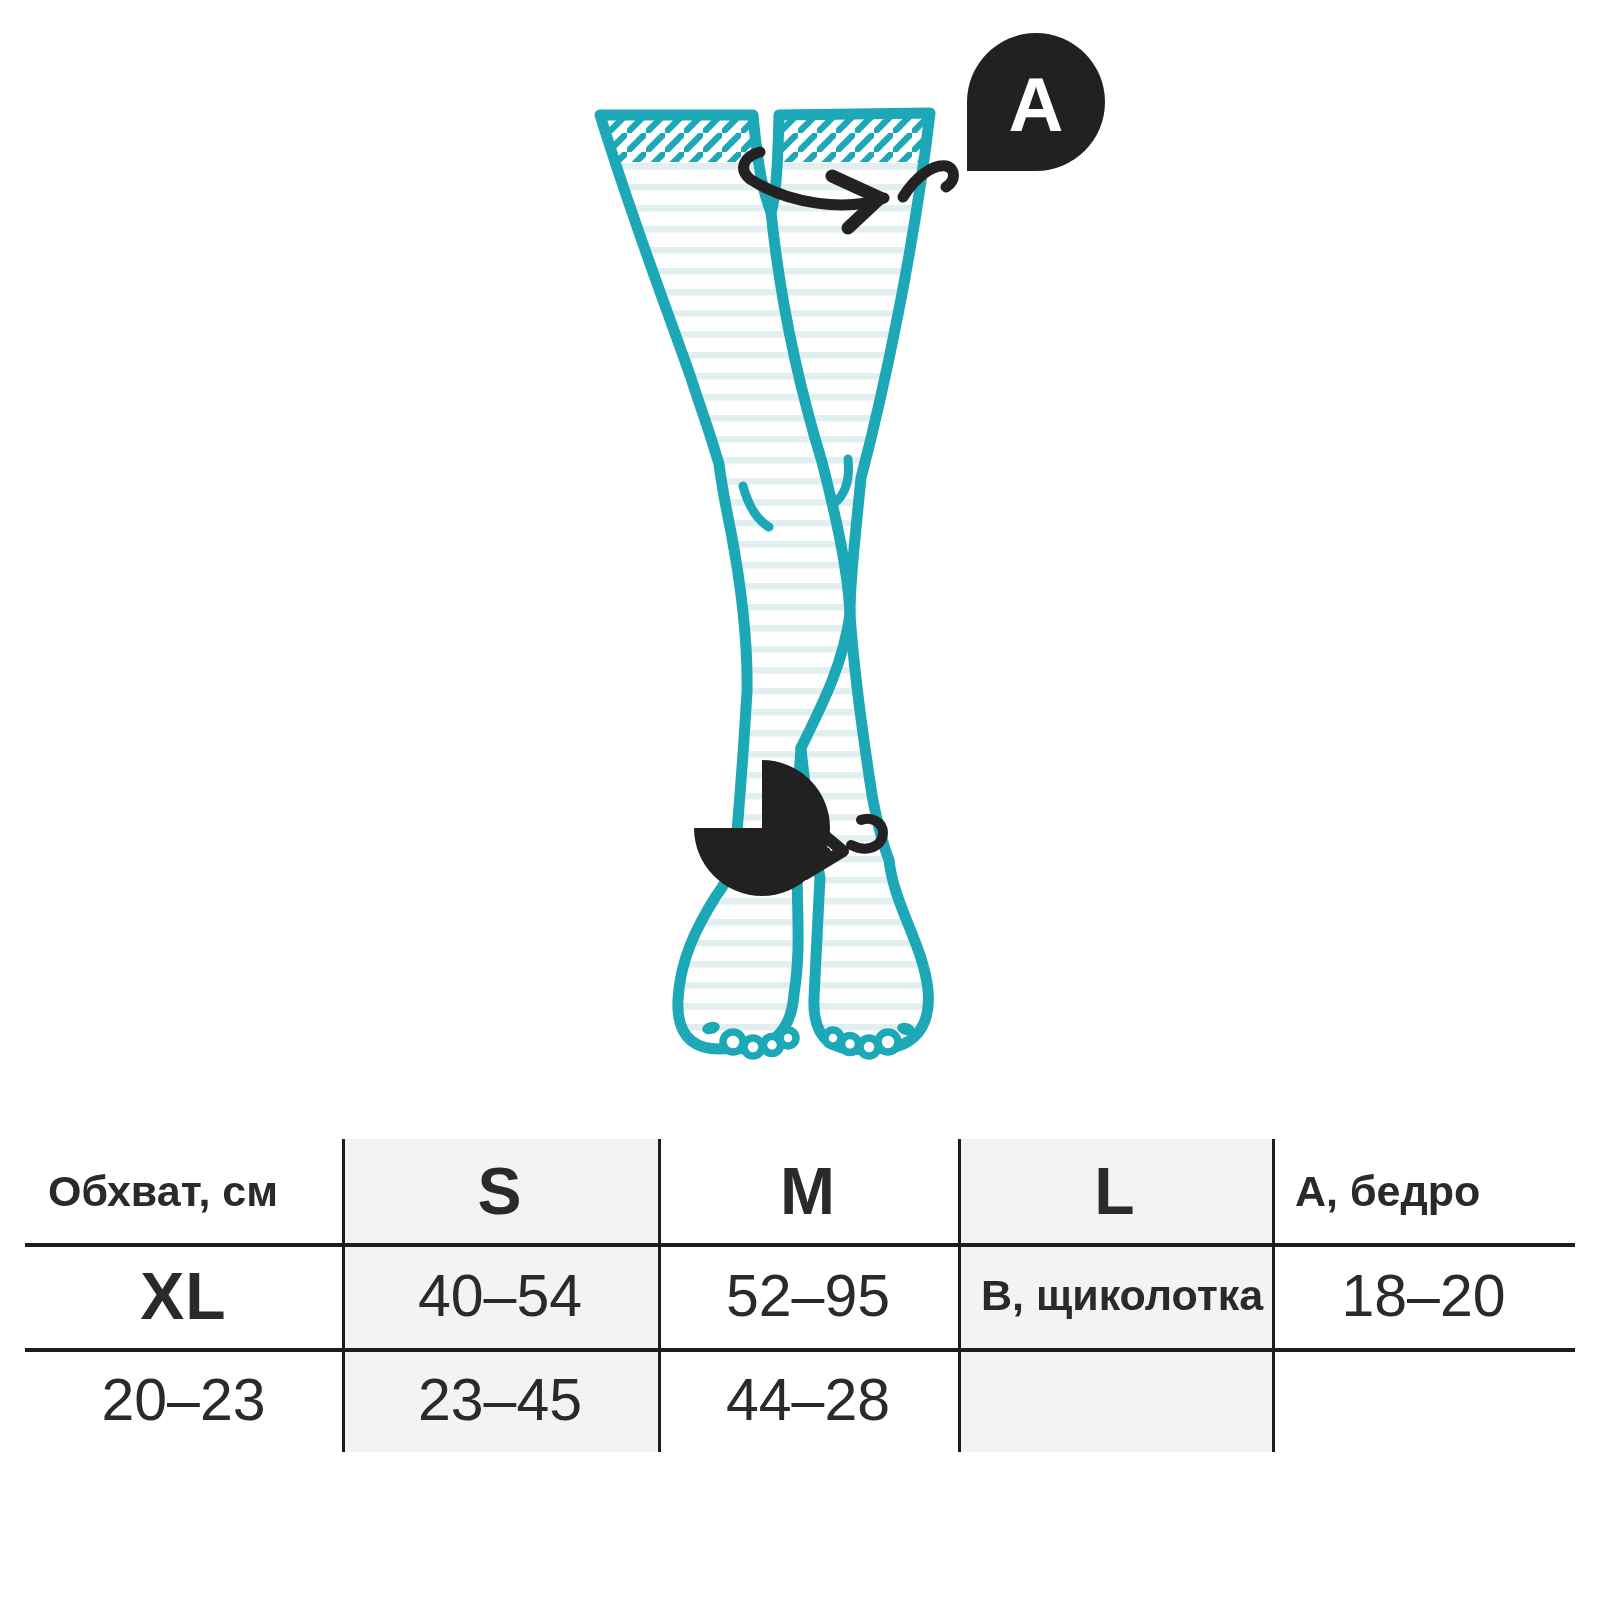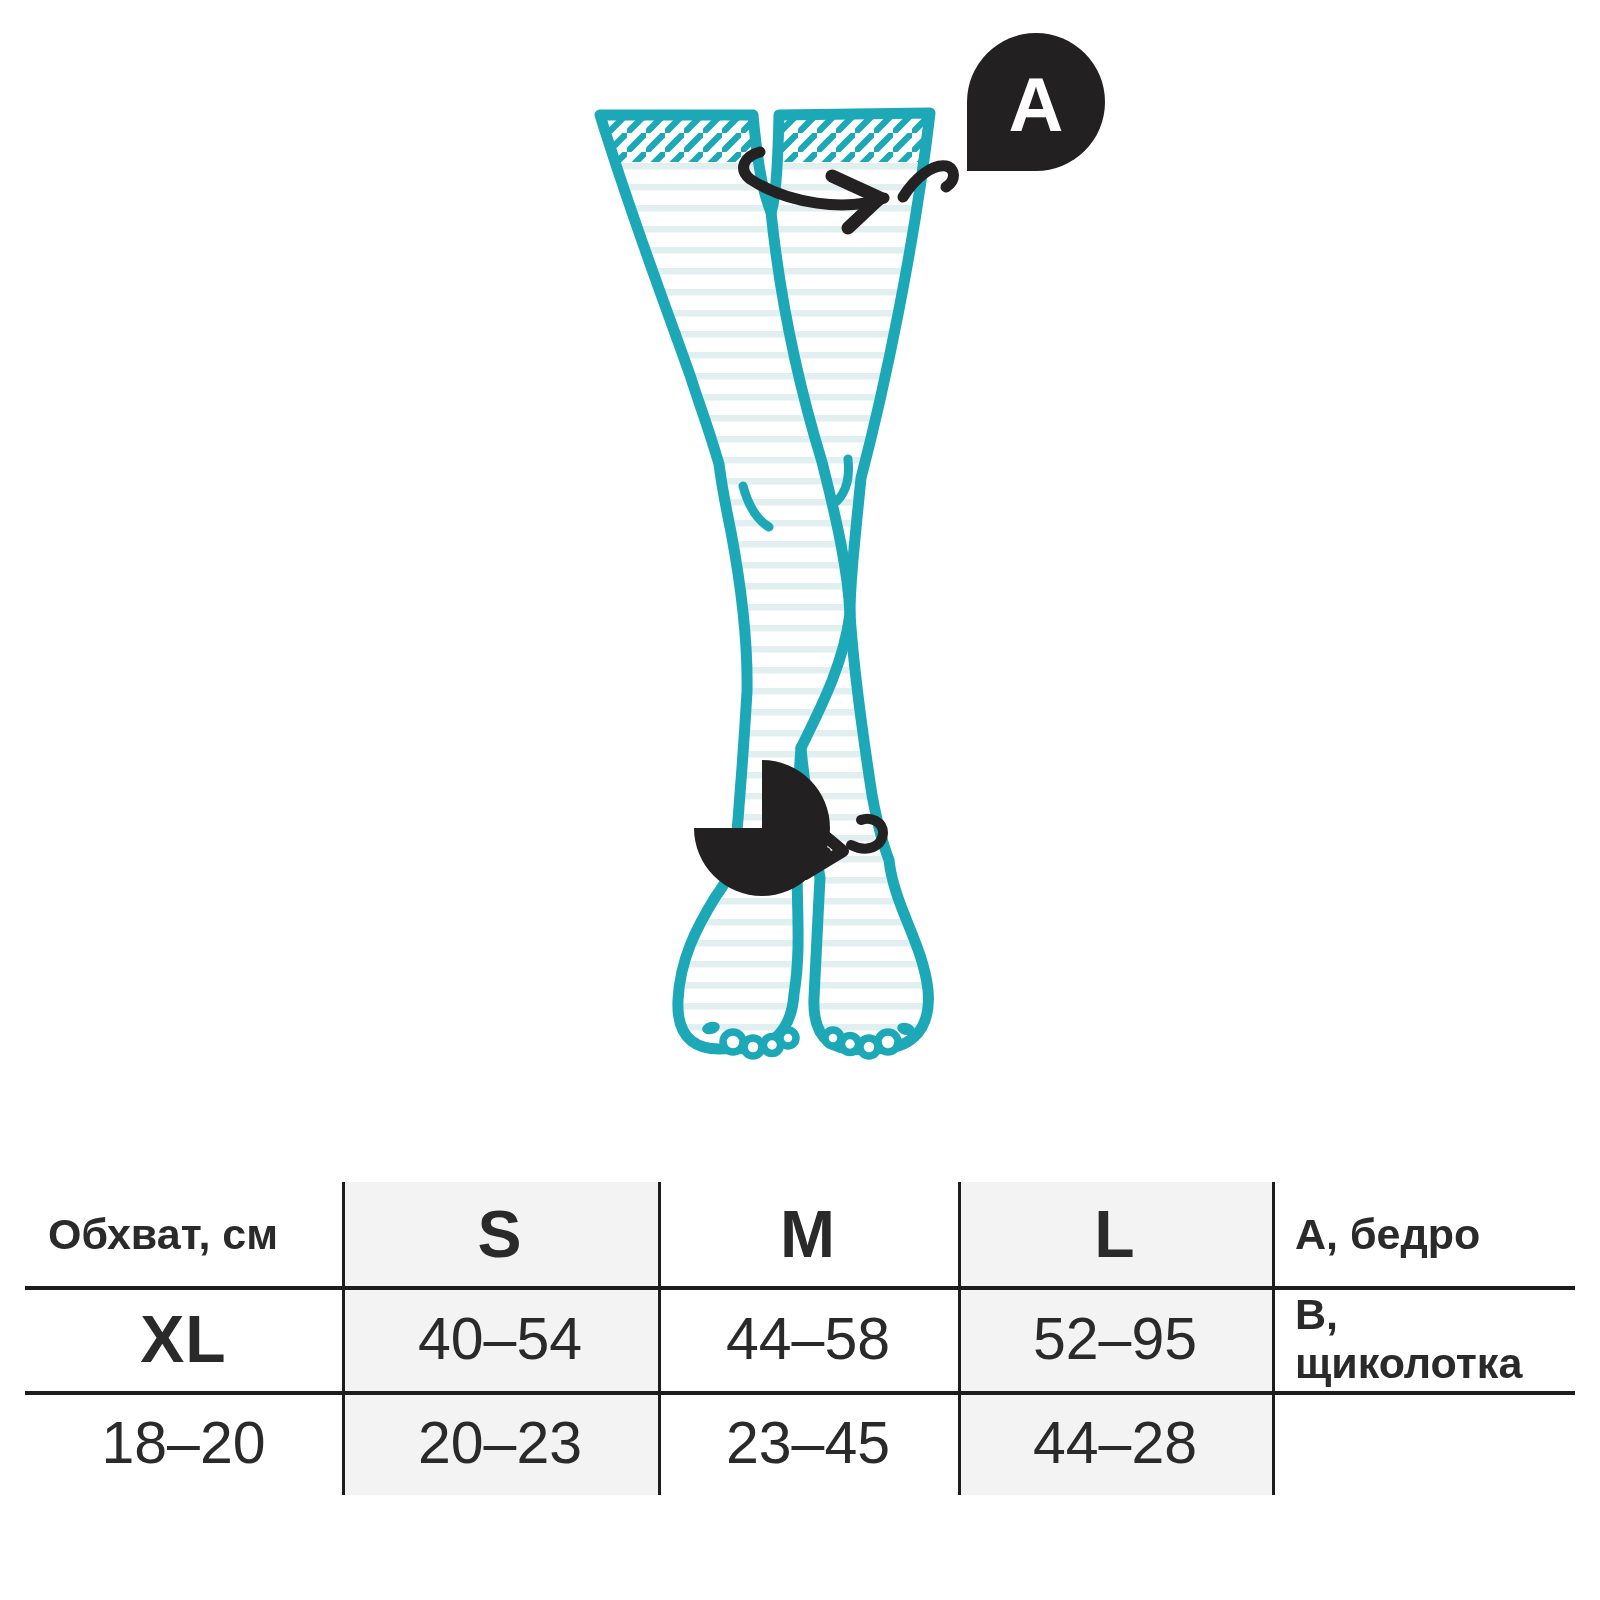--- a/index.html
+++ b/index.html
@@ -1,21 +1,21 @@
 <!DOCTYPE html>
 <html><head>
 <meta charset="utf-8">
 <style>
   html,body{margin:0;padding:0;background:#ffffff;}
   .canvas{position:relative;width:1600px;height:1600px;background:#ffffff;overflow:hidden;
           font-family:"Liberation Sans", sans-serif;color:#2a2a2a;}
   .figure-svg{position:absolute;left:560px;top:0;width:600px;height:1080px;}
 
   
-  .size-table{position:absolute;left:25px;top:1182px;width:1550px;height:313px;text-decoration:underline;}
+  .size-table{position:absolute;left:25px;top:1139px;width:1550px;height:313px;text-decoration:underline;}
   .col-bg{position:absolute;top:0;height:313px;background:#f3f3f3;}
   .col-bg.s{left:317px;width:316px;}
   .col-bg.l{left:933px;width:314px;}
   .vline{position:absolute;top:0;width:3px;height:313px;background:#1d1d1d;}
   .vline.v1{left:317px;} .vline.v2{left:633px;} .vline.v3{left:933px;} .vline.v4{left:1247px;}
   .hrule{position:absolute;left:0;width:1550px;height:4px;background:#1d1d1d;}
   .hrule.r1{top:104px;} .hrule.r2{top:209px;}
   .tgrid{position:absolute;inset:0;display:grid;
          grid-template-columns:317px 316px 300px 314px 303px;
          grid-template-rows:104px 105px 104px;}
@@ -133,21 +133,20 @@
     <div class="tgrid">
 
       <div class="cell rowlabel">Обхват, см</div>
       <div class="cell colhead">S</div>
       <div class="cell colhead">M</div>
       <div class="cell colhead">L</div>
       <div class="cell rowlabel">А, бедро</div>
 
       <div class="cell colhead">XL</div>
       <div class="cell value">40–54</div>
-      <div class="cell value">44–58</div>
       <div class="cell value">52–95</div>
 
       <div class="cell rowlabel">В, щиколотка</div>
       <div class="cell value">18–20</div>
       <div class="cell value">20–23</div>
       <div class="cell value">23–45</div>
       <div class="cell value">44–28</div>
     </div>
 
     <div class="hrule r1"></div>

